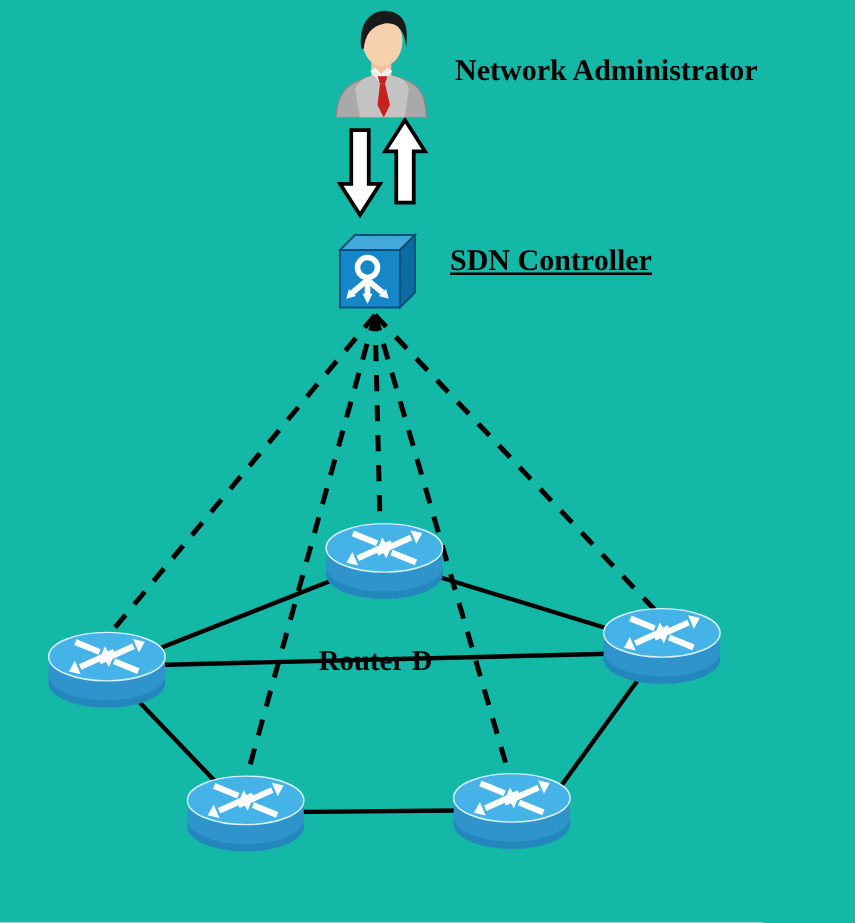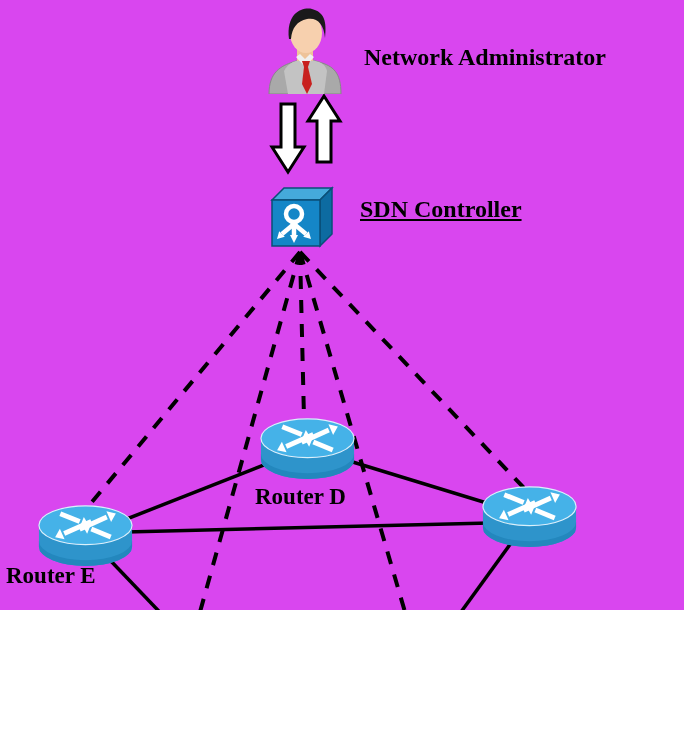--- a/index.html
+++ b/index.html
@@ -3,22 +3,22 @@
 <meta charset="utf-8">
 <style>
   html, body {
     margin: 0;
     padding: 0;
     background: #ffffff;
   }
   .canvas {
     position: relative;
     width: 684px;
-    height: 610px;
-    background: #d946ef;
+    height: 738px;
+    background: #14b8a6;
     overflow: hidden;
     font-family: "Liberation Serif", serif;
   }
   .layer {
     position: absolute;
     left: 0;
     top: 0;
   }
   .node {
     position: absolute;
@@ -29,21 +29,21 @@
     height: 100%;
   }
   .label {
     position: absolute;
     font-weight: bold;
     color: #000000;
     white-space: nowrap;
     line-height: 1.1;
   }
   .label-lg { font-size: 24px; }
-  .label-md { font-size: 23px; }
+  .label-md { font-size: 23px; margin-top: 32px; }
 </style>
 </head>
 <body>
 
 <div class="canvas">
 
   <svg width="0" height="0" style="position:absolute" aria-hidden="true">
     <defs>
       <symbol id="sym-router" viewBox="0 0 100 68">
         <path d="M2 24 L2 46 A48 20 0 0 0 98 46 L98 24 A48 20 0 0 1 2 24 Z" fill="#2e94cb"></path>
@@ -149,15 +149,14 @@
 
   <div class="node" style="left:361px; top:615px; width:97px; height:66px;">
     <svg viewBox="0 0 100 68">
         <use href="#sym-router"></use>
       </svg>
   </div>
 
   <div class="label label-lg" style="left:364px; top:44px;">Network Administrator</div>
   <div class="label label-lg" style="left:360px; top:196px;text-decoration:underline;">SDN Controller</div>
   <div class="label label-md" style="left:255px; top:484px;">Router D</div>
-  <div class="label label-md" style="left:6px;   top:563px;">Router E</div>
 
 </div>
 
 </body></html>

